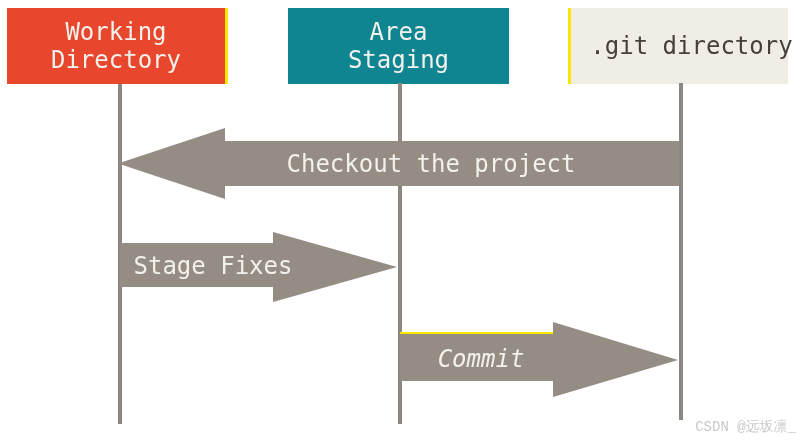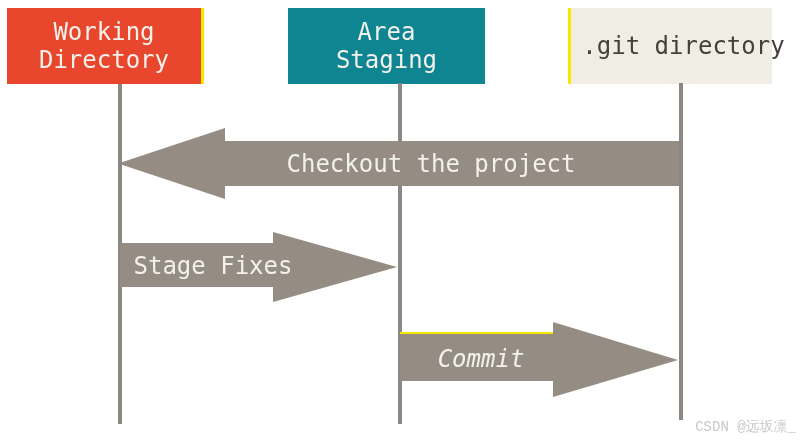--- a/index.html
+++ b/index.html
@@ -12,21 +12,21 @@
     width: 800px;
     height: 441px;
     background: #ffffff;
     overflow: hidden;
     font-family: "DejaVu Sans Mono", "Liberation Mono", monospace;
   }
   .box {
     position: absolute;
     top: 8px;
     height: 76px;
-    width: 197px;
+    width: 221px;
     box-sizing: border-box;
     display: flex;
     flex-direction: column;
     align-items: center;
     justify-content: center;
     text-align: center;
     font-size: 24px;
     line-height: 28px;
     white-space: nowrap;
   }
@@ -36,21 +36,21 @@
     color: var(--light-text, #f3f1ec);
     border-right: 3px solid var(--accent-yellow, #f5e700);
   }
   .box-sa {
     left: 288px;
     background: var(--staging-area-fill, #0e8591);
     color: var(--light-text, #f3f1ec);
   }
   .box-git {
     left: 568px;
-    width: 204px;
+    width: 220px;
     background: var(--git-directory-fill, #f0eee4);
     color: var(--git-directory-text, #45403a);
     border-left: 3px solid var(--accent-yellow, #f5e700);
     padding-left: 24px;
   }
   .lifeline {
     position: absolute;
     width: 4px;
     background: var(--lifeline, #8d8781);
   }

